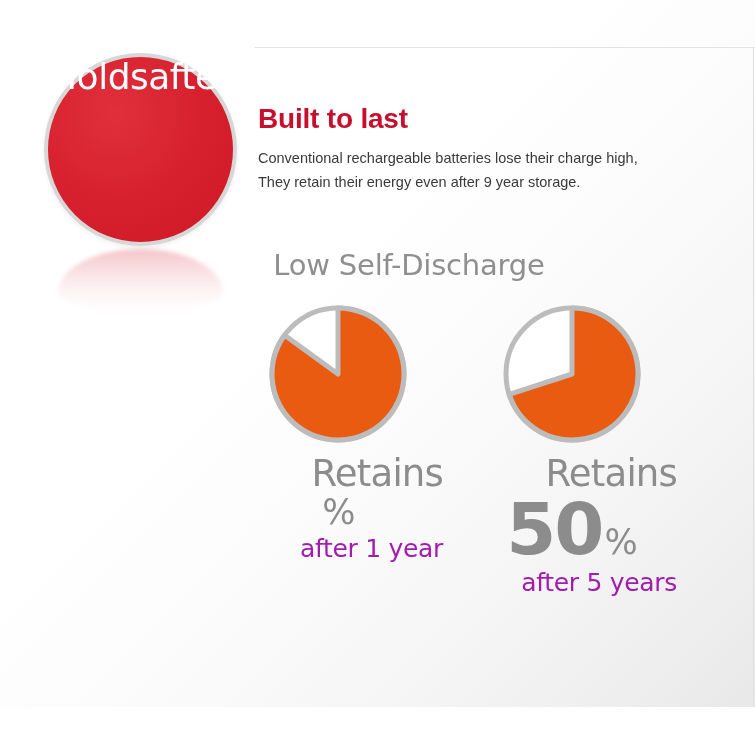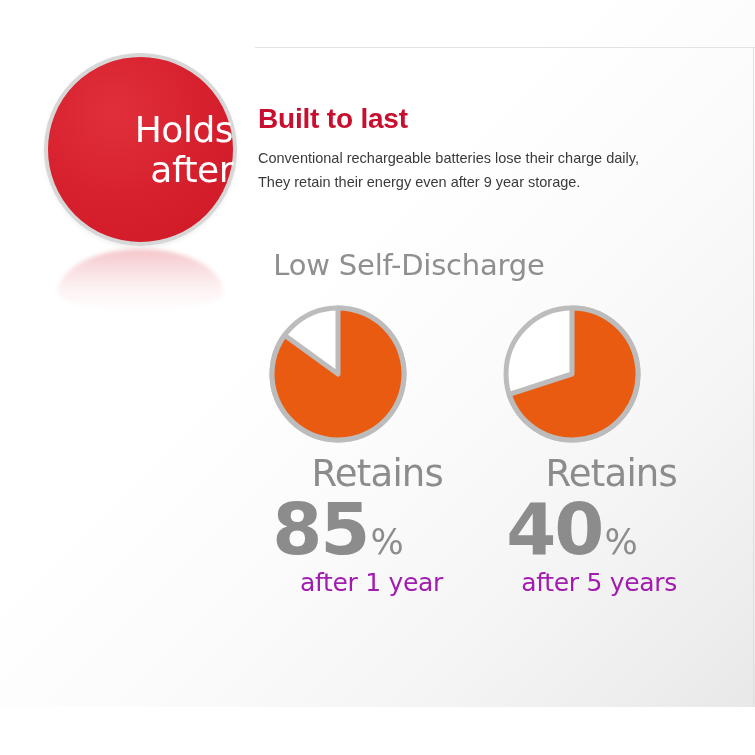--- a/index.html
+++ b/index.html
@@ -68,22 +68,22 @@
     position: absolute;
     left: 0px;
     top: 0px;
     width: 193px;
     height: 193px;
     border-radius: 50%;
     background: radial-gradient(circle at 36% 30%, #e0303c 0%, #d8212f 48%, #cf1824 100%);
     border: 4px solid #d7d7d7;
     box-sizing: border-box;
     display: flex;
-    flex-direction: column;
-    align-items: flex-end;
+    flex-direction: row;
+    align-items: flex-start;
     justify-content: center;
     box-shadow: 0 2px 4px rgba(0,0,0,0.06);
   }
   .badge-line {
     color: #ffffff;
     font-size: 36px;
     line-height: 40px;
     font-weight: 400;
     letter-spacing: -0.5px;
     text-align: center;
@@ -206,43 +206,42 @@
   <div id="badge-circle">
     <div class="badge-line">Holds</div>
     <div class="badge-line">after</div>
   </div>
   <div id="badge-reflection"></div>
 </div>
 
 <div id="headline">Built to last</div>
 
 <div id="body-copy">
-  <div>Conventional rechargeable batteries lose their charge daily,</div>
+  <div>Conventional rechargeable batteries lose their charge high,</div>
   <div>They retain their energy even after 9 year storage.</div>
 </div>
 
 <div id="section-title">Low Self-Discharge</div>
 
 <div class="pie-block" id="pie-block-1">
   <svg class="pie-svg" width="144" height="144" viewBox="0 0 144 144">
     <circle cx="72" cy="72" r="66" fill="#ffffff" stroke="#bcbcbc" stroke-width="5"></circle>
     <path id="pie1-slice" fill="#e85b11" stroke="#bcbcbc" stroke-width="5" stroke-linejoin="round" d="M 72 72 L 72 6 A 66 66 0 1 1 18.605 33.206 Z"></path>
   </svg>
   <div class="retains-label">Retains</div>
   <div class="pct-row">
-    <span class="pct-num">85</span>
     <span class="pct-sign">%</span>
   </div>
   <div class="after-label">after 1 year</div>
 </div>
 
 <div class="pie-block" id="pie-block-2">
   <svg class="pie-svg" width="144" height="144" viewBox="0 0 144 144">
     <circle cx="72" cy="72" r="66" fill="#ffffff" stroke="#bcbcbc" stroke-width="5"></circle>
     <path id="pie2-slice" fill="#e85b11" stroke="#bcbcbc" stroke-width="5" stroke-linejoin="round" d="M 72 72 L 72 6 A 66 66 0 1 1 9.230 92.395 Z"></path>
   </svg>
   <div class="retains-label">Retains</div>
   <div class="pct-row">
-    <span class="pct-num">40</span>
+    <span class="pct-num">50</span>
     <span class="pct-sign">%</span>
   </div>
   <div class="after-label">after 5 years</div>
 </div>
 
 </body></html>

